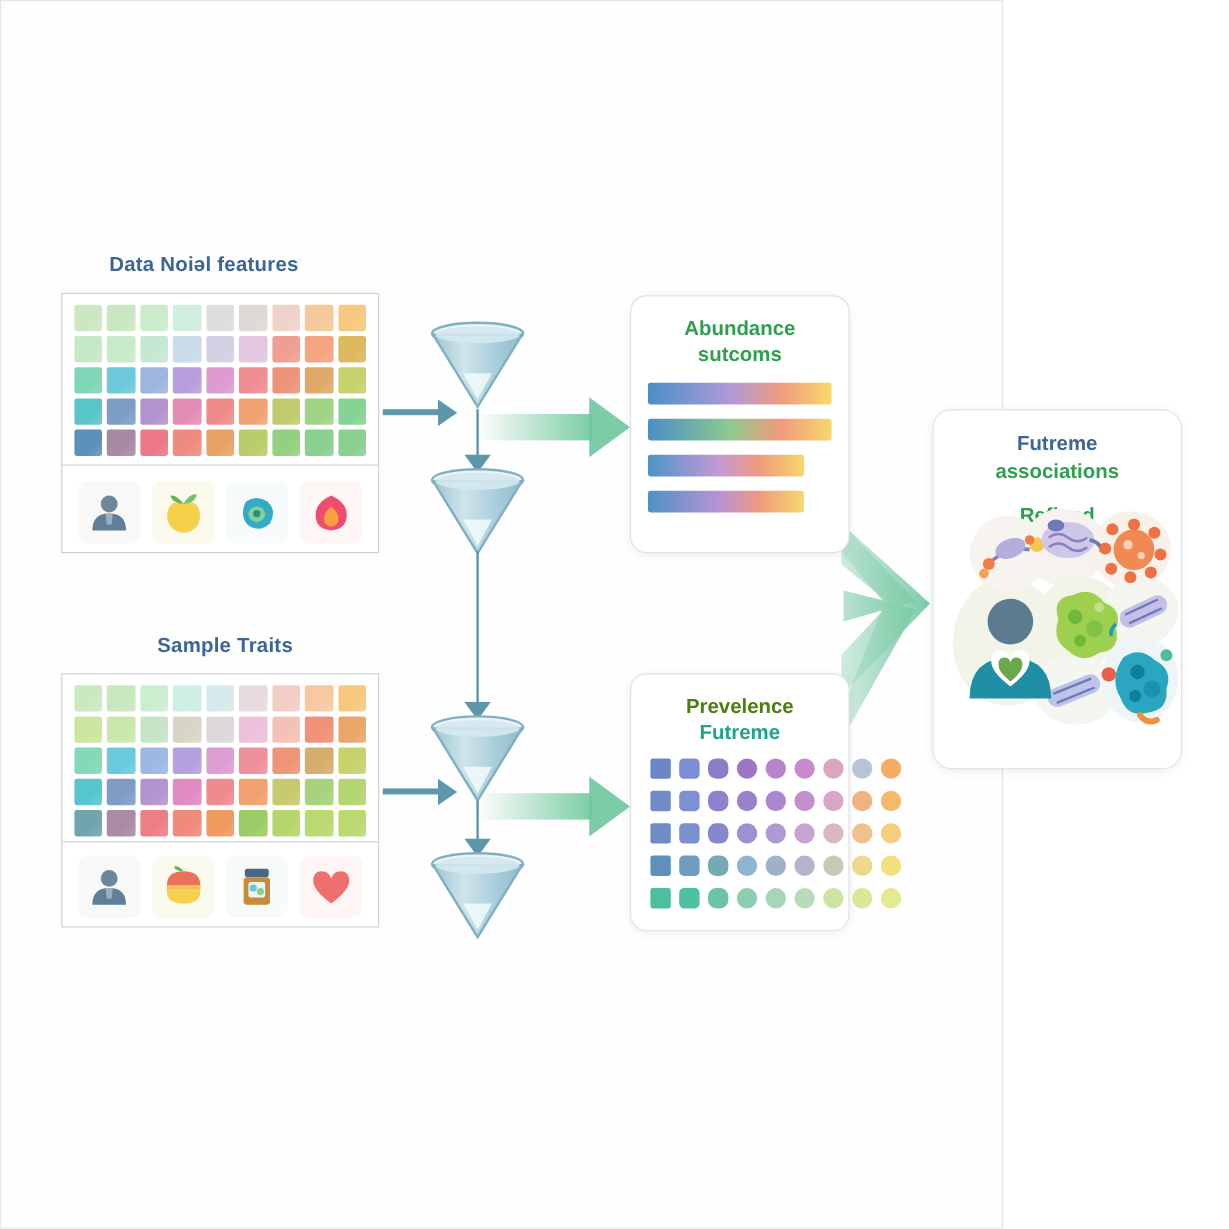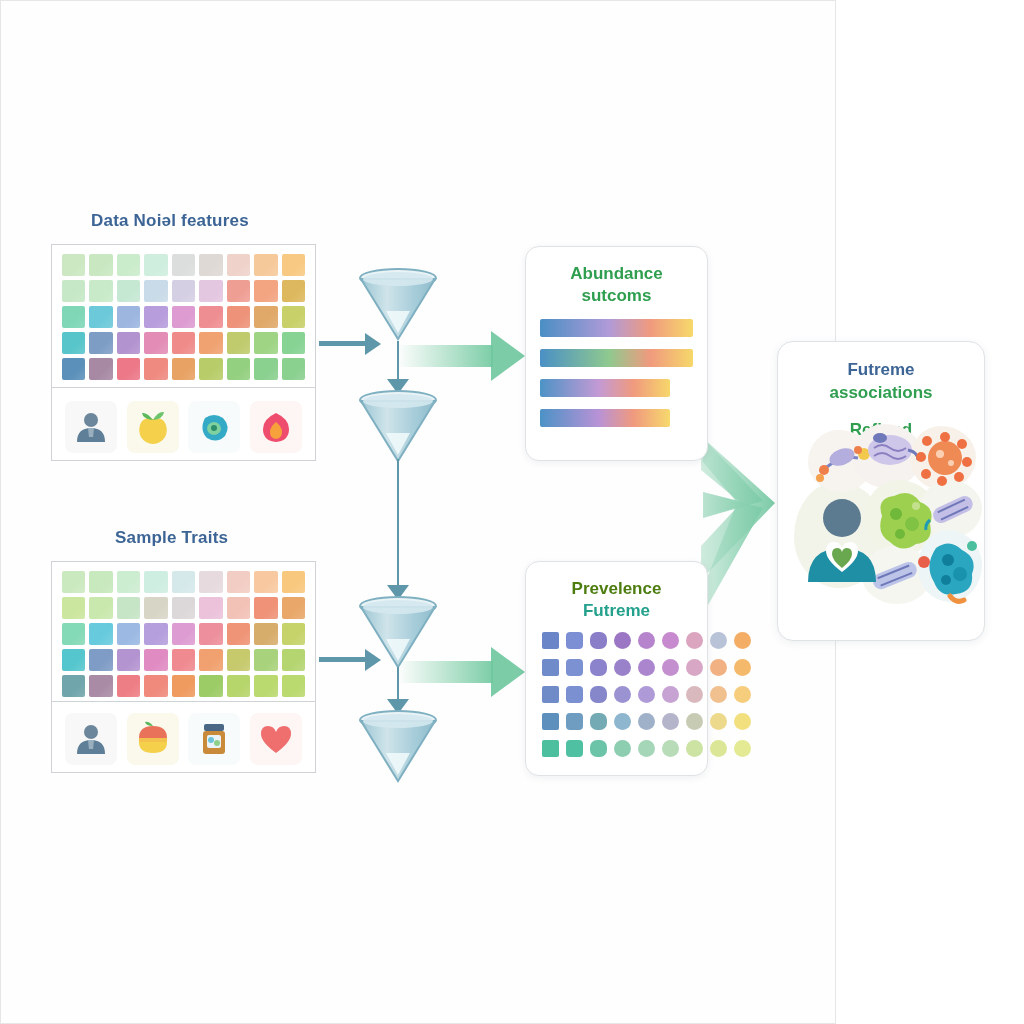--- a/index.html
+++ b/index.html
@@ -238,21 +238,21 @@
         </div>
         <div class="iconbox ib-blush">
           <svg width="34" height="34" viewBox="0 0 34 34">
             <path d="M17 3 q13 6 13 16 q0 12 -13 13 q-13 -1 -13 -13 q0 -10 13 -16 Z" fill="#ee4d6e"></path>
             <path d="M17 12 q6 5 6 10 q0 6 -6 7 q-6 -1 -6 -7 q0 -5 6 -10 Z" fill="#f6a13c"></path>
           </svg>
         </div>
       </div>
   </div>
 
-  <div class="lbl lbl-blue" style="left:114px;top:527px;">Sample Traits</div>
+  <div class="lbl lbl-blue" style="left:130px;top:527px;">Sample Traits</div>
 
   <div class="datacard" id="card1" style="left:50px;top:560px;width:265px;height:212px;">
     <div class="grid-wrap" style="height:140px;">
       <div class="hgrid" id="grid1">
           <div class="hcell" style="background: linear-gradient(135deg, rgb(203, 233, 191) 0%, rgb(203, 233, 191) 60%, rgba(203, 233, 191, 0.867) 100%);"></div>
           <div class="hcell" style="background: linear-gradient(135deg, rgb(200, 232, 189) 0%, rgb(200, 232, 189) 60%, rgba(200, 232, 189, 0.867) 100%);"></div>
           <div class="hcell" style="background: linear-gradient(135deg, rgb(205, 237, 209) 0%, rgb(205, 237, 209) 60%, rgba(205, 237, 209, 0.867) 100%);"></div>
           <div class="hcell" style="background: linear-gradient(135deg, rgb(207, 238, 226) 0%, rgb(207, 238, 226) 60%, rgba(207, 238, 226, 0.867) 100%);"></div>
           <div class="hcell" style="background: linear-gradient(135deg, rgb(214, 233, 234) 0%, rgb(214, 233, 234) 60%, rgba(214, 233, 234, 0.867) 100%);"></div>
           <div class="hcell" style="background: linear-gradient(135deg, rgb(230, 218, 222) 0%, rgb(230, 218, 222) 60%, rgba(230, 218, 222, 0.867) 100%);"></div>

